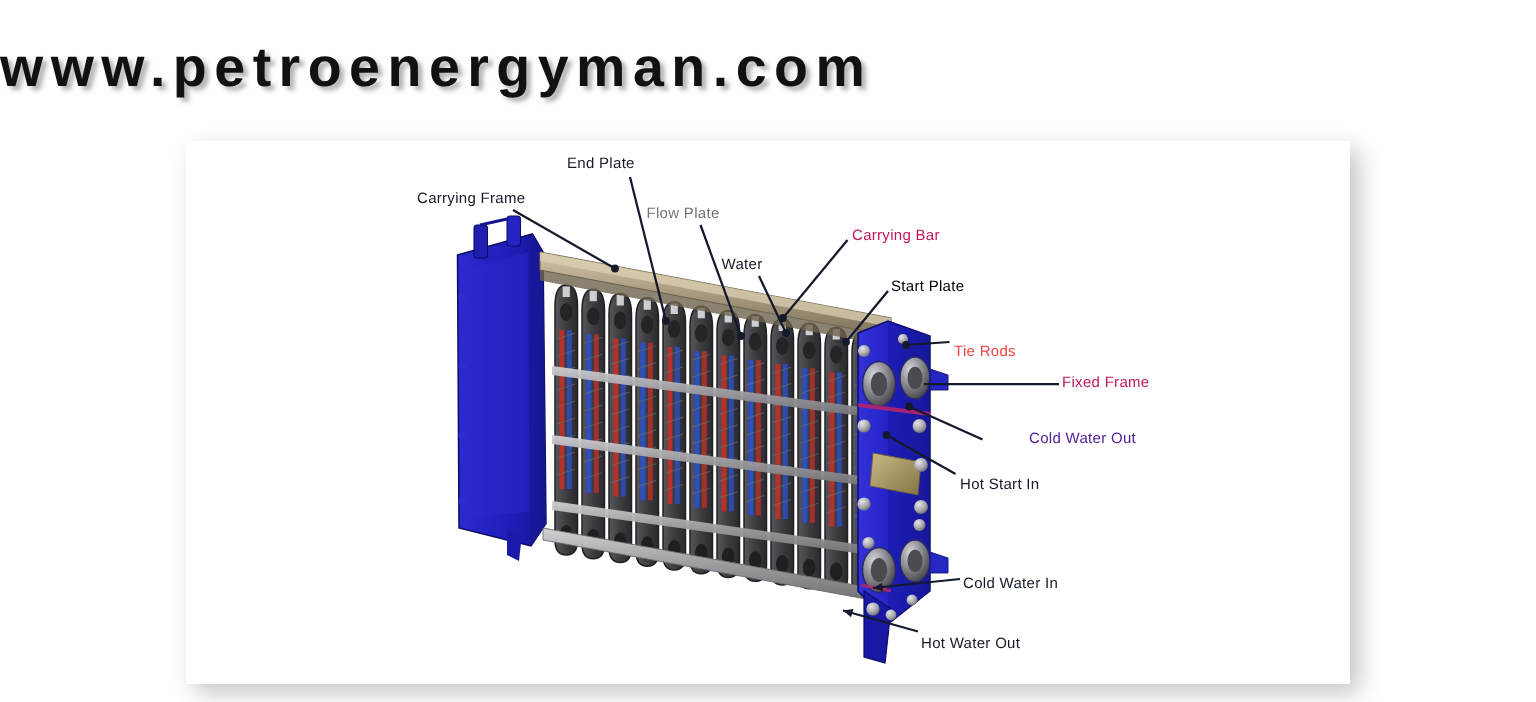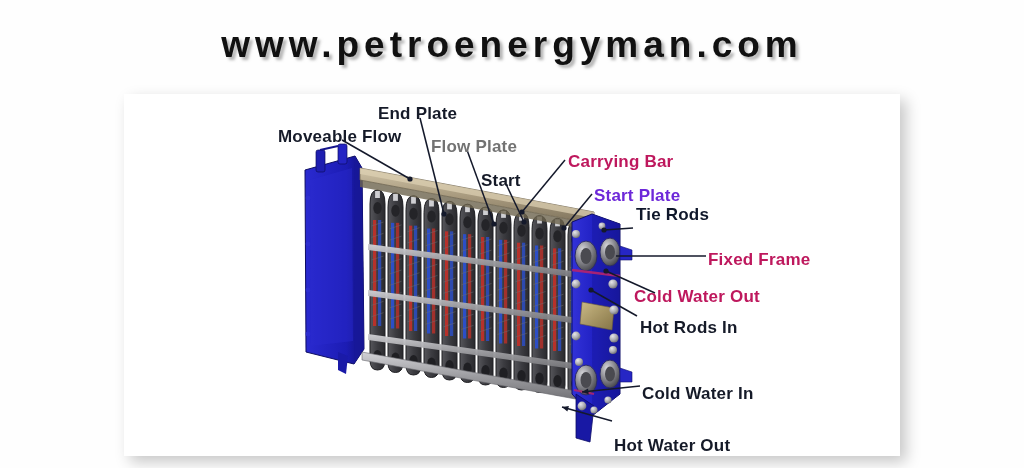--- a/index.html
+++ b/index.html
@@ -7,43 +7,42 @@
   body{
     width:1024px;height:468px;overflow:hidden;
     background:#ffffff;
     font-family:"Liberation Sans","DejaVu Sans",sans-serif;
     position:relative;
   }
   #page{position:absolute;inset:0;background:#fefefe;}
 
   
   .site-title{
-    position:absolute;left:12px;top:24px;width:1000px;
-    text-align:center;
+    position:absolute;left:0;top:24px;width:1000px;
     font-size:37px;font-weight:700;letter-spacing:5px;
     color:#111111;
     text-shadow:3px 3px 3px rgba(120,120,120,.55);
     white-space:nowrap;
   }
 
   
   .card{
     position:absolute;left:124px;top:94px;width:776px;height:362px;
     background:#ffffff;
     box-shadow:6px 6px 14px rgba(0,0,0,.22);
   }
 
   
   .stage{position:absolute;inset:0;overflow:hidden;}
   .svg-stage{position:absolute;left:0;top:0;}
 
   
   .lbl{
     position:absolute;
-    font-size:17px;font-weight:700;
+    font-size:10px;font-weight:400;
     color:#151a28;
     white-space:nowrap;
     line-height:1;
     letter-spacing:.2px;
   }
 </style>
 </head>
 <body>
 
 <div id="page">
@@ -424,29 +423,29 @@
               <circle cx="467" cy="196" r="2.6" fill="#14192b"></circle>
               <path d="M516,292 L458,298" stroke="#14192b" stroke-width="1.5" fill="none"></path>
               <path d="M458,298 L464.06398710047455,294.50313562669663 L464.65140196299956,300.18147929777155 Z" fill="#14192b"></path>
               <path d="M488,327 L438,313" stroke="#14192b" stroke-width="1.5" fill="none"></path>
               <path d="M438,313 L444.924513518357,311.9747622060756 L443.38529163011884,317.47198323549765 Z" fill="#14192b"></path>
             </g>
         </g>
       </svg>
 
       <div id="label-layer">
-          <div class="lbl" style="left: 154px; top: 34px; color: rgb(21, 26, 40);">Moveable Flow</div>
+          <div class="lbl" style="left: 154px; top: 34px; color: rgb(21, 26, 40);">Carrying Frame</div>
           <div class="lbl" style="left: 254px; top: 11px; color: rgb(21, 26, 40);">End Plate</div>
           <div class="lbl" style="left: 307px; top: 44px; color: #737373;">Flow Plate</div>
-          <div class="lbl" style="left: 357px; top: 78px; color: rgb(21, 26, 40);">Start</div>
+          <div class="lbl" style="left: 357px; top: 78px; color: rgb(21, 26, 40);">Water</div>
           <div class="lbl" style="left: 444px; top: 59px; color: #be185d;">Carrying Bar</div>
-          <div class="lbl" style="left: 470px; top: 93px; color: #6d28d9;">Start Plate</div>
-          <div class="lbl" style="left: 512px; top: 112px; color: #0f172a;">Tie Rods</div>
+          <div class="lbl" style="left: 470px; top: 93px; color: #000000;">Start Plate</div>
+          <div class="lbl" style="left: 512px; top: 136px; color: #ef4444;">Tie Rods</div>
           <div class="lbl" style="left: 584px; top: 157px; color: #be185d;">Fixed Frame</div>
-          <div class="lbl" style="left: 510px; top: 194px; color: #be185d;">Cold Water Out</div>
-          <div class="lbl" style="left: 516px; top: 225px; color: rgb(21, 26, 40);">Hot Rods In</div>
+          <div class="lbl" style="left: 562px; top: 194px; color: #4c1d95;">Cold Water Out</div>
+          <div class="lbl" style="left: 516px; top: 225px; color: rgb(21, 26, 40);">Hot Start In</div>
           <div class="lbl" style="left: 518px; top: 291px; color: rgb(21, 26, 40); text-align: right;">Cold Water In</div>
-          <div class="lbl" style="left: 490px; top: 331px; color: rgb(21, 26, 40); margin-top: 12px;">Hot Water Out</div>
+          <div class="lbl" style="left: 490px; top: 331px; color: rgb(21, 26, 40);">Hot Water Out</div>
         </div>
 
     </div>
   </div>
 </div>
 
 </body></html>

